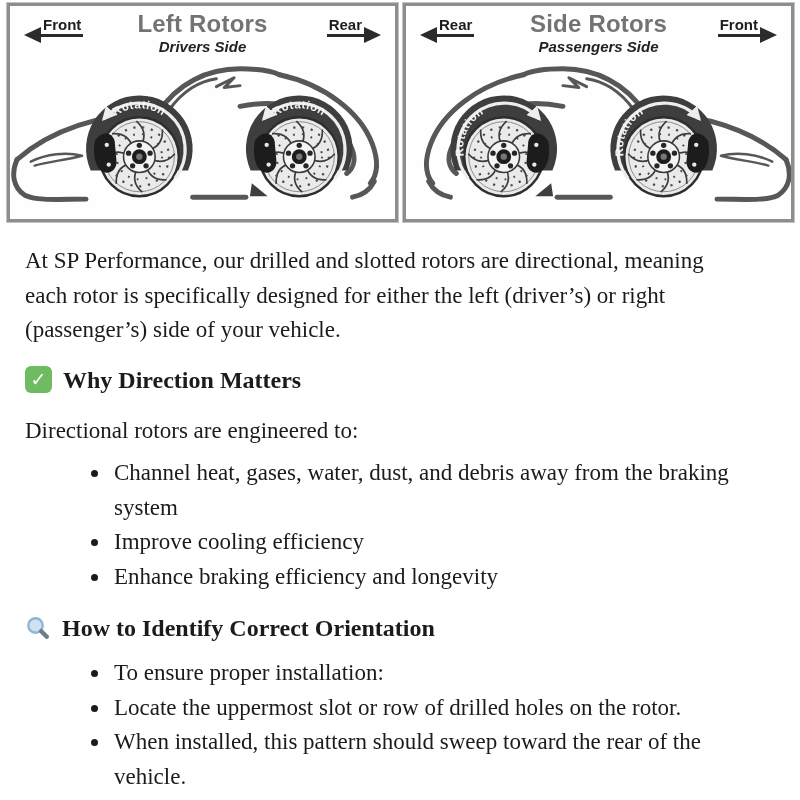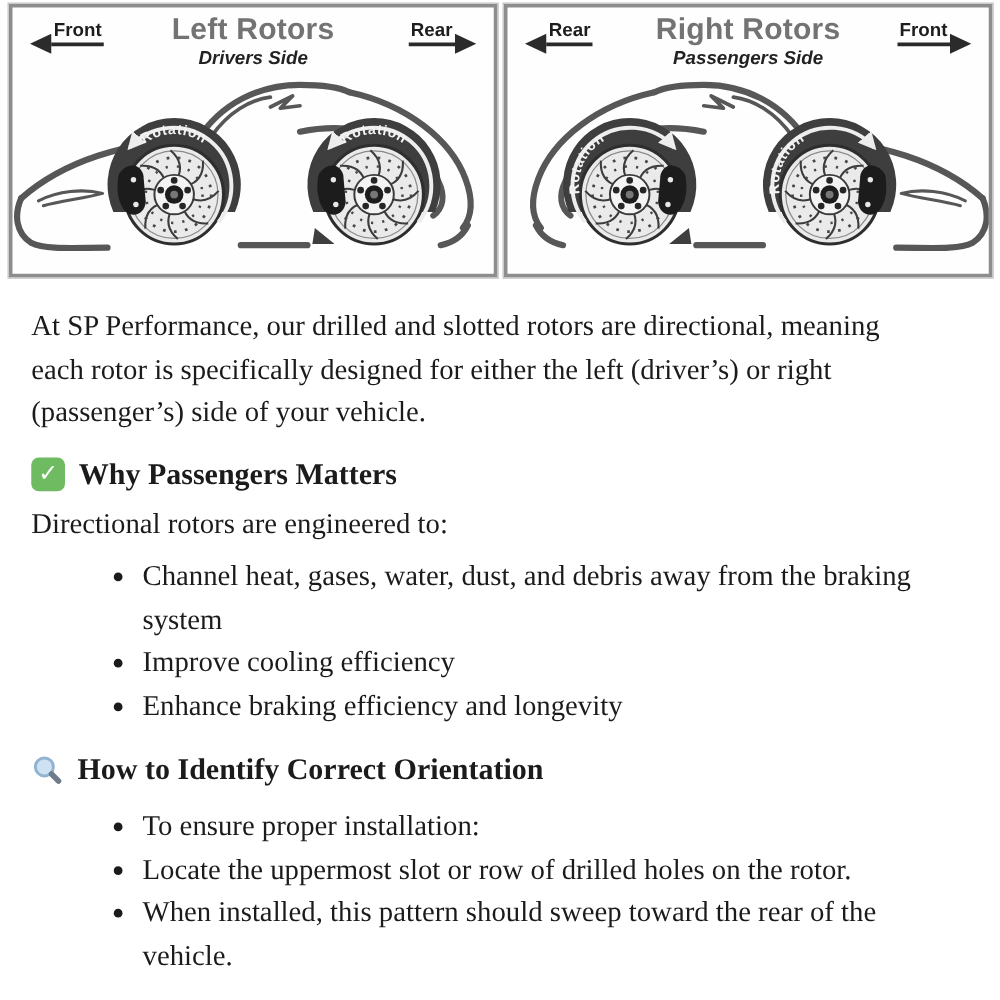--- a/index.html
+++ b/index.html
@@ -40,21 +40,21 @@
   .article { padding: 12px 16px 0 25px; font-size: 23px; line-height: 1.5; }
   .intro { max-width: 725px; }
   .sec-head { display: flex; align-items: center; gap: 11px;
               margin-top: 14px; font-size: 24px; font-weight: bold; }
   .sec-head.light { font-weight: bold; margin-top: 16px; }
   .check-icon { flex: 0 0 auto; display: inline-flex; width: 27px; height: 27px;
                 background: #6fbb62; border-radius: 6px; align-items: center;
                 justify-content: center; color: #fff; font-size: 19px; font-weight: bold;
                 font-family: "DejaVu Sans", sans-serif; }
   .mag-icon { flex: 0 0 auto; }
-  .lead { margin-top: 4px; }
+  .lead { margin-top: 16px; }
   .blist { margin-top: 8px; padding-left: 60px; max-width: 745px; list-style: disc; }
   .blist.second { margin-top: 10px; }
   .blist li { padding-left: 3px; margin-left: 26px; }
 </style>
 </head>
 <body>
 
 <svg width="0" height="0" style="position:absolute" aria-hidden="true">
   <defs>
     <marker id="ah" viewBox="0 0 10 10" refX="8" refY="5" markerWidth="4.5" markerHeight="4.5" orient="auto">
@@ -147,21 +147,21 @@
     </div>
   </div>
 
   <div class="panel">
     <div class="panel-head">
       <div class="dir at-left">
         <span class="tri left"></span>
         <span class="lbl">Rear</span>
       </div>
       <div class="ptitle">
-        <div class="t1">Right Rotors</div>
+        <div class="t1">Side Rotors</div>
         <div class="t2">Passengers Side</div>
       </div>
       <div class="dir at-right">
         <span class="lbl">Front</span>
         <span class="tri right"></span>
       </div>
     </div>
     <div class="car-wrap">
       <svg viewBox="0 0 390 162" width="385" height="160">
         <use href="#car-art" transform="translate(390,0) scale(-1,1)"></use>
@@ -179,21 +179,21 @@
 </div>
 
 <div class="article">
 
   <p class="intro">At SP Performance, our drilled and slotted rotors are directional, meaning each rotor is specifically designed for either the left (driver’s) or right (passenger’s) side of your vehicle.</p>
 
   <div class="sec-head">
     <span class="check-icon">
         <span>✓</span>
       </span>
-    <span>Why Passengers Matters</span>
+    <span>Why Direction Matters</span>
   </div>
 
   <p class="lead">Directional rotors are engineered to:</p>
 
   <ul class="blist">
     <li>Channel heat, gases, water, dust, and debris away from the braking system</li>
     <li>Improve cooling efficiency</li>
     <li>Enhance braking efficiency and longevity</li>
   </ul>
 

